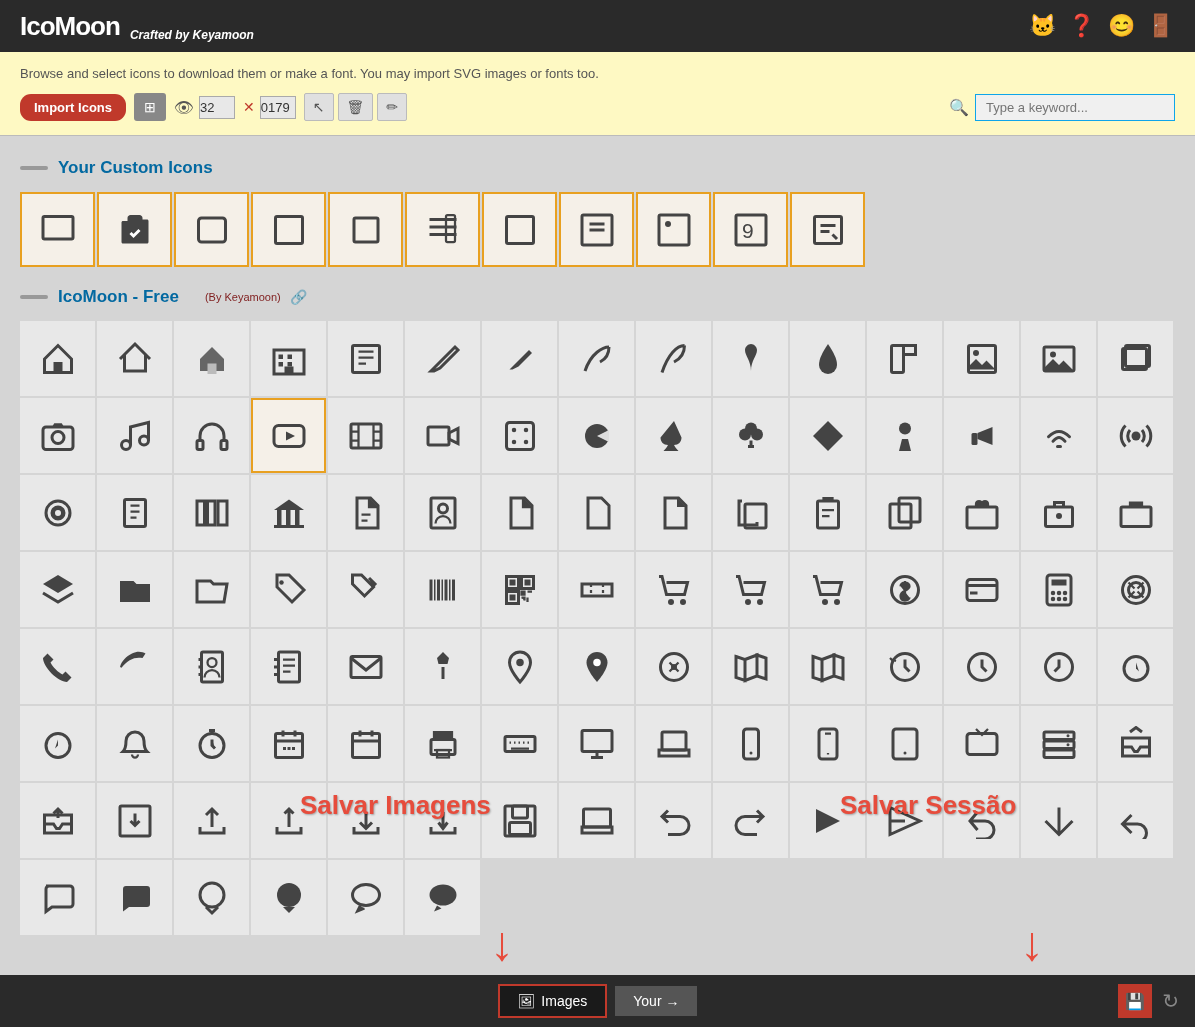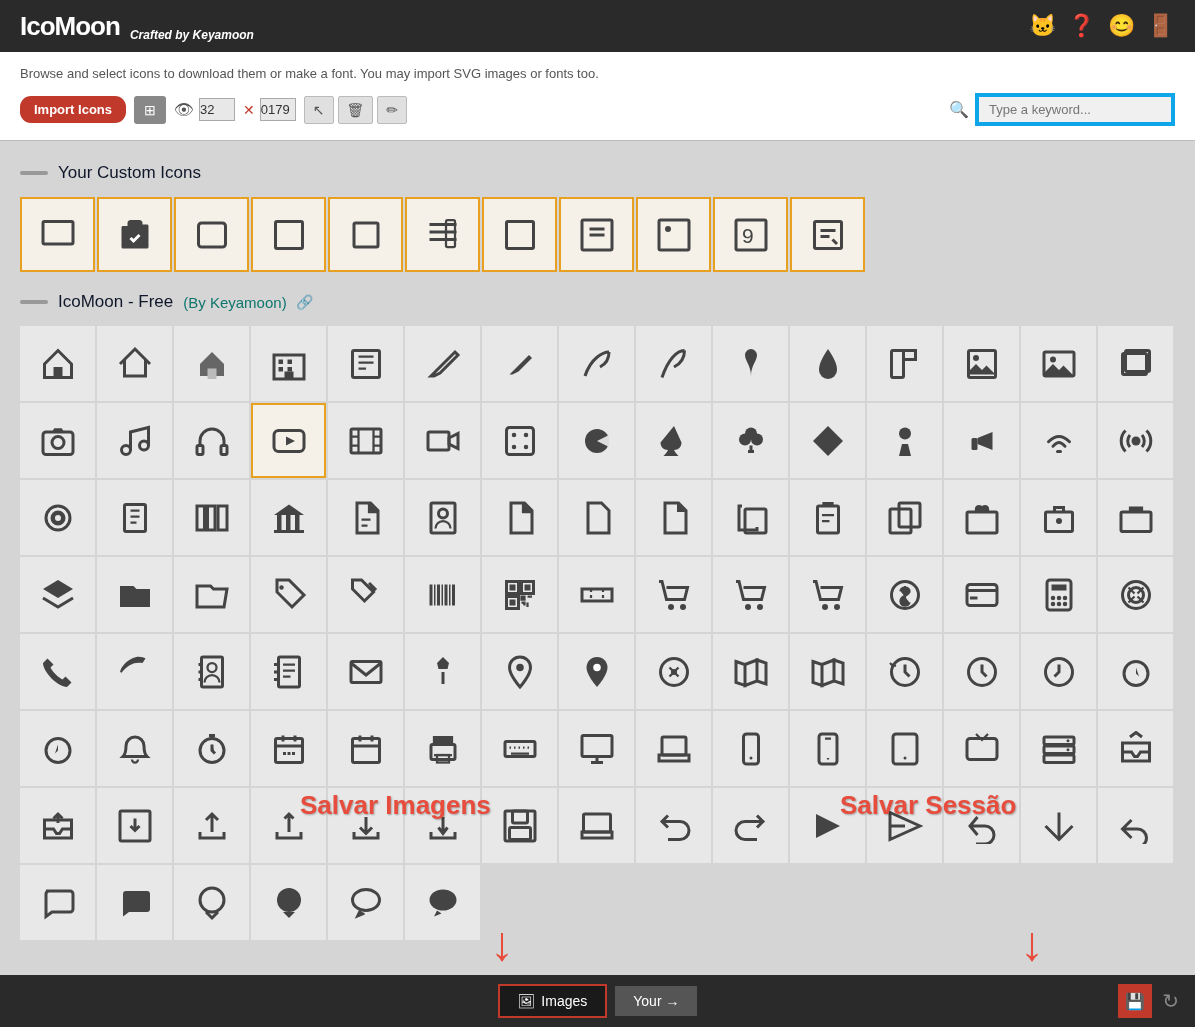--- a/index.html
+++ b/index.html
@@ -46,21 +46,21 @@
       align-items: center;
     }
     .header-icon {
       color: #888;
       font-size: 22px;
       cursor: pointer;
     }
 
     
     .toolbar {
-      background: #ffffff;
+      background: #fef9c3;
       padding: 14px 20px;
       border-bottom: 1px solid #bbb;
     }
     .toolbar-desc {
       color: #555;
       font-size: 13px;
       margin-bottom: 12px;
     }
     .toolbar-controls {
       display: flex;
@@ -122,21 +122,21 @@
       gap: 6px;
     }
     .search-icon-btn {
       background: none;
       border: none;
       color: #888;
       font-size: 16px;
       cursor: pointer;
     }
     .search-input {
-      border: 4px solid #0ea5e9;
+      border: 1px solid #0ea5e9;
       background: #f0f0f0;
       padding: 5px 10px;
       font-size: 13px;
       color: #888;
       width: 200px;
       outline: none;
     }
 
     
     .main-content {
@@ -154,26 +154,27 @@
       margin-top: 6px;
     }
     .section-divider {
       width: 28px;
       height: 4px;
       background: #999;
       border-radius: 2px;
     }
     .section-title {
       font-size: 17px;
-      color: #0f172a;
-      font-weight: normal;
+      color: #0369a1;
+      font-weight: bold;
     }
     .section-subtitle {
-      color: #0f766e;
-      font-size: 15px;
+      color: #7f1d1d;
+      font-size: 11px;
+      margin-left: 16px;
     }
     .section-link {
       color: #c0392b;
       font-size: 14px;
     }
 
     
     .icon-grid {
       display: flex;
       flex-wrap: wrap;

